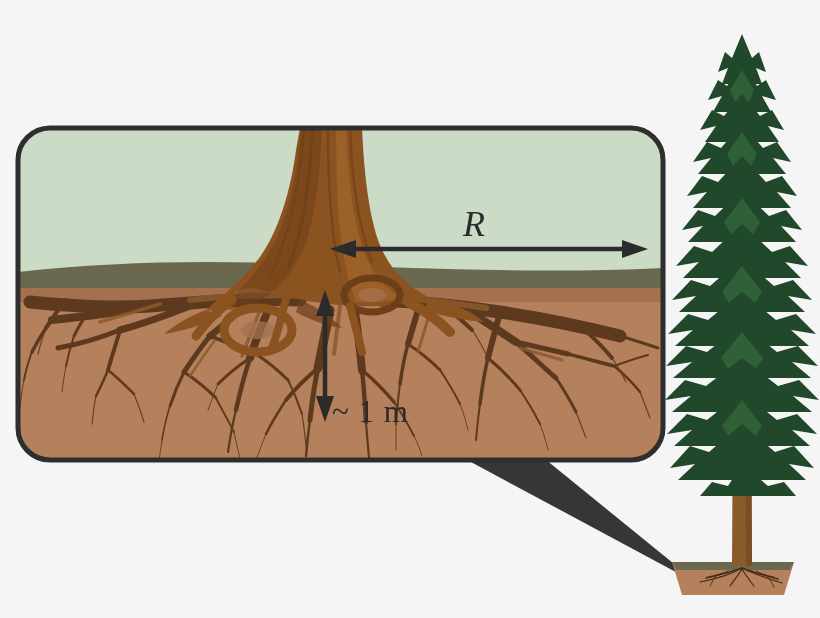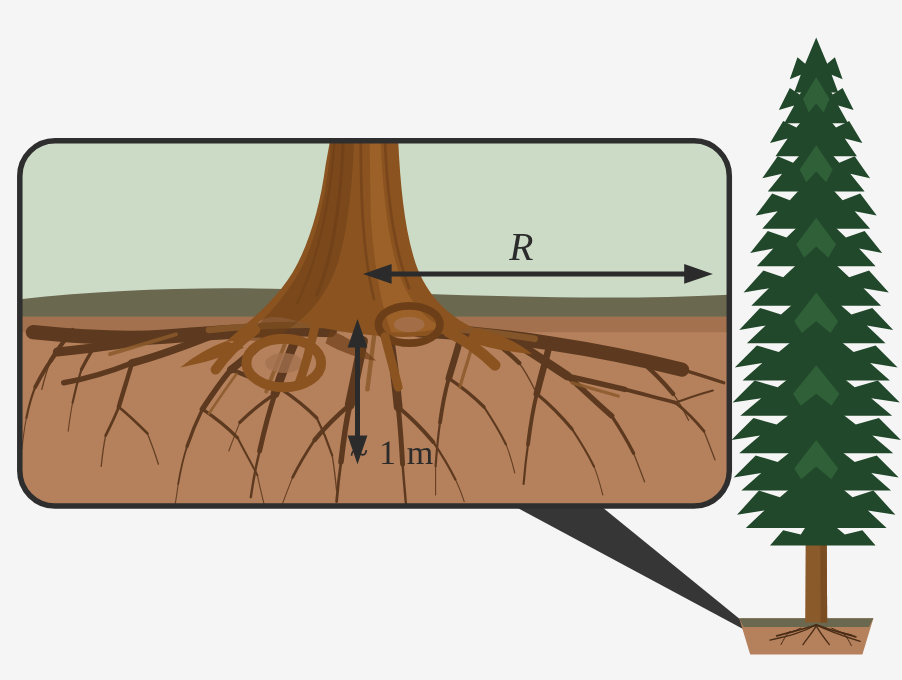--- a/index.html
+++ b/index.html
@@ -11,21 +11,21 @@
   }
   #stage{position:relative;width:820px;height:618px;}
   #scene{position:absolute;left:0;top:0;width:820px;height:618px;}
   .lbl{position:absolute;white-space:nowrap;color:#2b2b2b;}
   #label-R{
     left:463px;top:206px;
     font-family:"Liberation Serif", serif;
     font-style:italic;font-size:36px;line-height:36px;
   }
   #label-depth{
-    left:318px;top:396px;
+    left:332px;top:396px;
     font-family:"Liberation Serif", serif;
     font-size:31px;line-height:31px;letter-spacing:1px;
   }
 </style>
 </head>
 <body>
 
 <div id="stage">
 
   <svg id="scene" viewBox="0 0 820 618">

